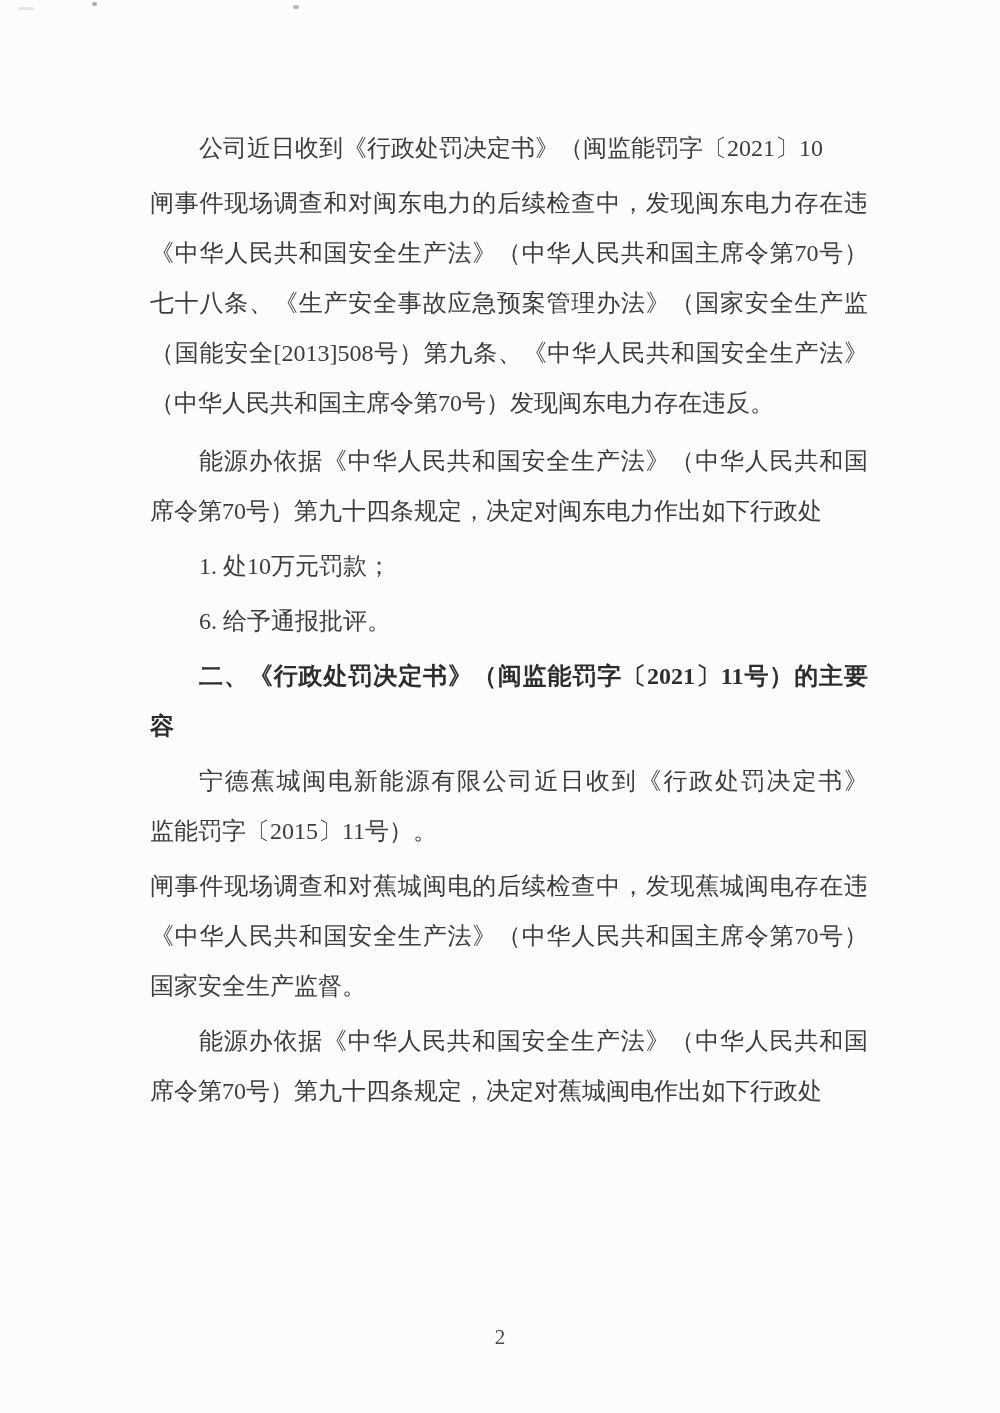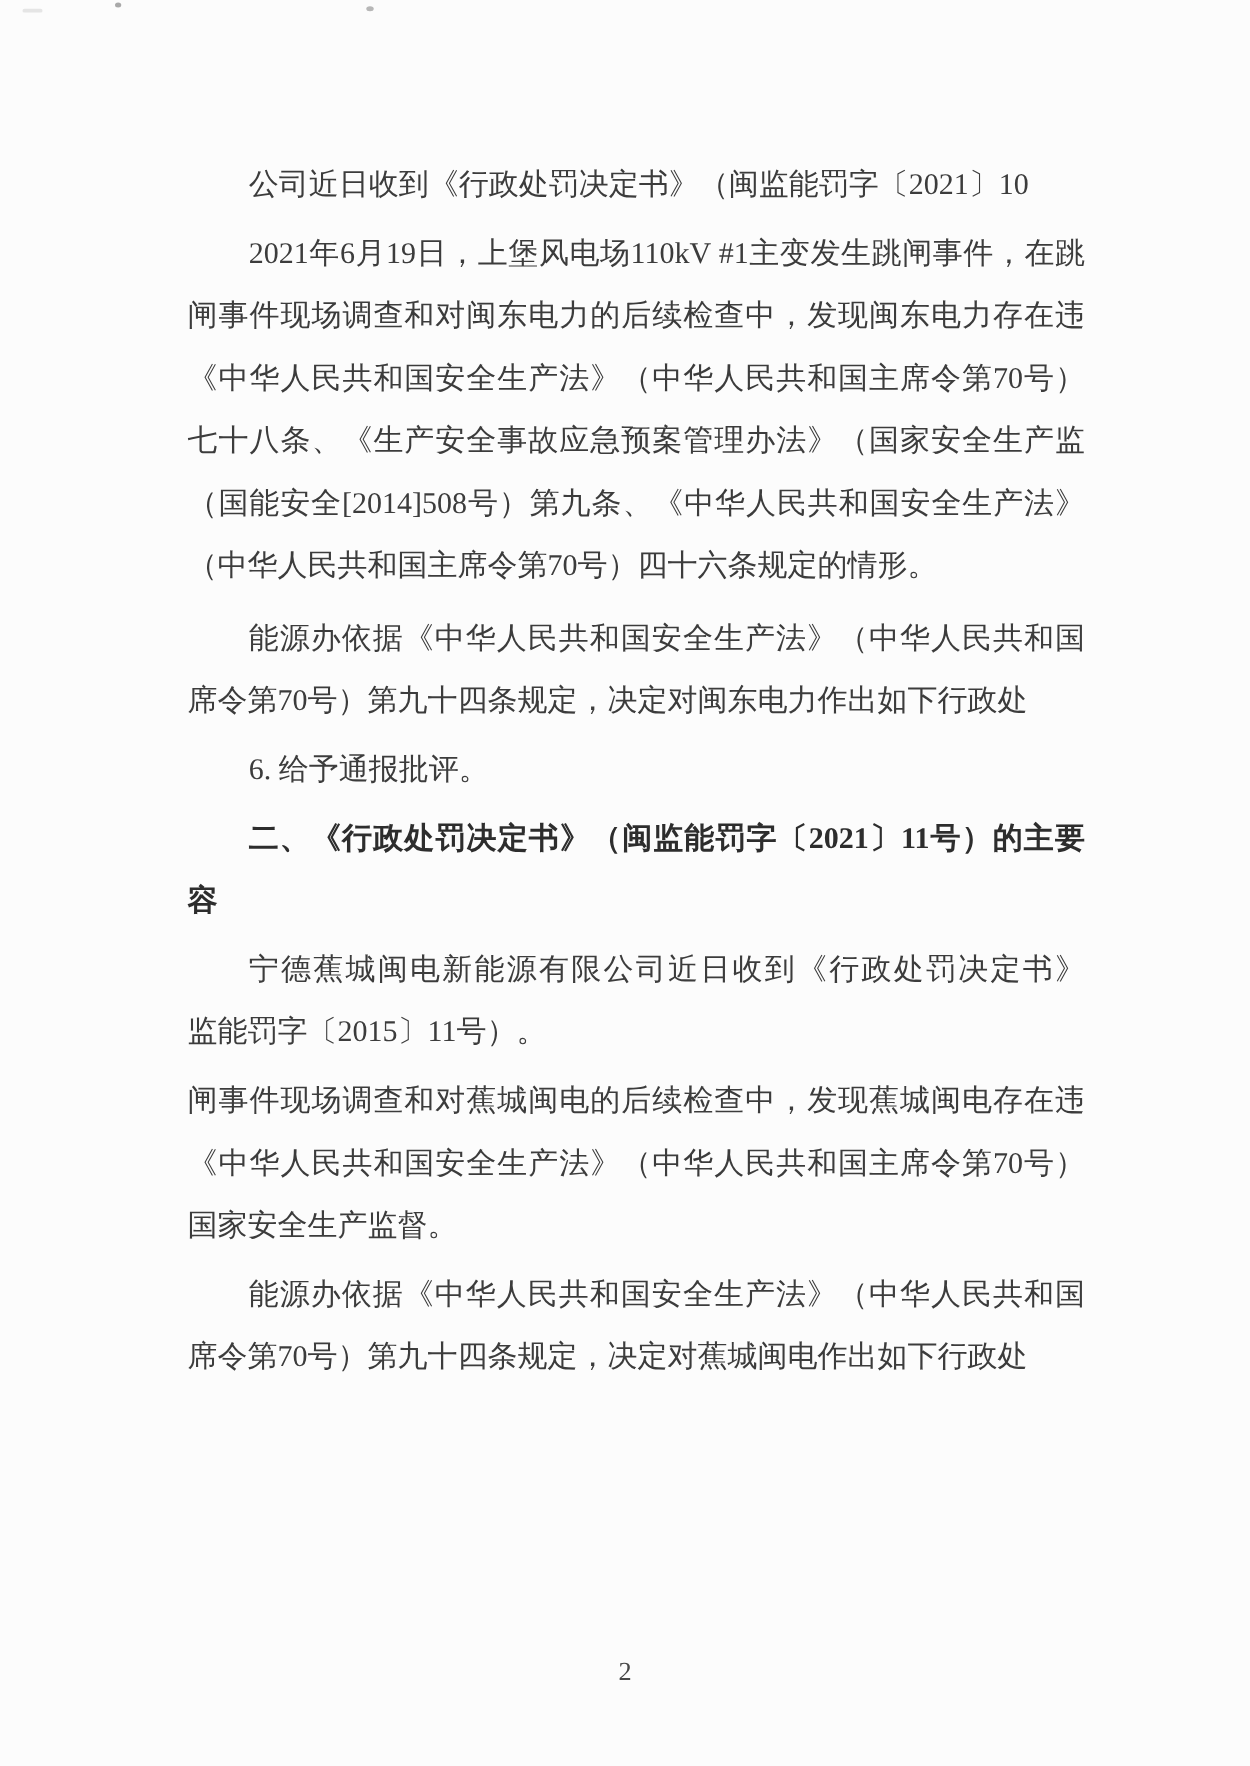--- a/index.html
+++ b/index.html
@@ -73,30 +73,32 @@
 <div class="page" style="background: rgb(252, 252, 252); color: rgb(60, 60, 60);">
   <span class="speck s1"></span>
   <span class="speck s2"></span>
   <span class="speck s3"></span>
 
   <div class="content">
       <div class="para">
         <div class="line last indent">公司近日收到《行政处罚决定书》（闽监能罚字〔2021〕10号）。</div>
       </div>
       <div class="para">
-        <div class="line indent">2021年6月19日，上堡风电场110kV #1主变发生跳闸事件，在跳</div>
         <div class="line">闸事件现场调查和对闽东电力的后续检查中，发现闽东电力存在违反</div>
         <div class="line">《中华人民共和国安全生产法》（中华人民共和国主席令第70号）第</div>
         <div class="line">七十八条、《生产安全事故应急预案管理办法》（国家安全生产监督</div>
-        <div class="line">（国能安全[2014]508号）第九条、《中华人民共和国安全生产法》</div>
-        <div class="line last">（中华人民共和国主席令第70号）四十六条规定的情形。</div>
+        <div class="line">（国能安全[2013]508号）第九条、《中华人民共和国安全生产法》</div>
+        <div class="line last">（中华人民共和国主席令第70号）发现闽东电力存在违反。</div>
       </div>
       <div class="para" style="margin-top: 8px;">
         <div class="line indent">能源办依据《中华人民共和国安全生产法》（中华人民共和国主</div>
         <div class="line last">席令第70号）第九十四条规定，决定对闽东电力作出如下行政处罚：</div>
+      </div>
+      <div class="para">
+        <div class="line last indent">1. 处10万元罚款；</div>
       </div>
       <div class="para">
         <div class="line last indent">6. 给予通报批评。</div>
       </div>
       <div class="para heading">
         <div class="line indent">二、《行政处罚决定书》（闽监能罚字〔2021〕11号）的主要内</div>
         <div class="line last">容</div>
       </div>
       <div class="para">
         <div class="line indent">宁德蕉城闽电新能源有限公司近日收到《行政处罚决定书》（闽</div>

